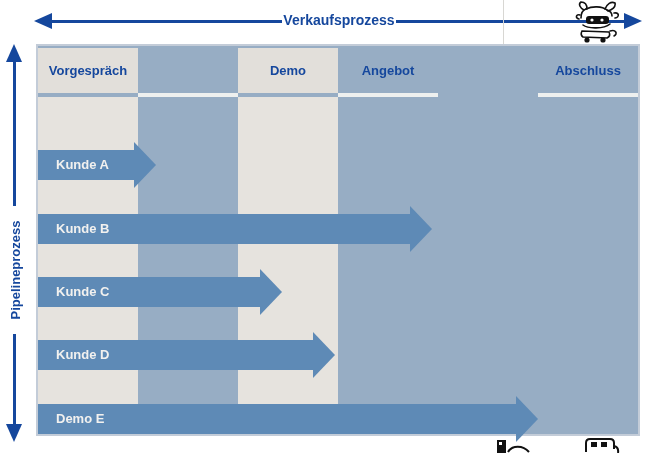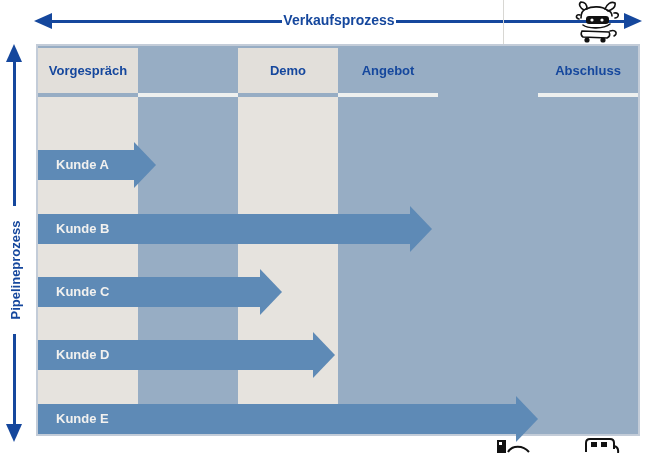--- a/index.html
+++ b/index.html
@@ -128,21 +128,21 @@
           <div class="bar-label">Kunde C</div>
         </div>
         <div class="bar" style="top: 266px;">
           <div class="shaft" style="width: 275px;"></div>
           <div class="head" style="left: 275px;"></div>
           <div class="bar-label">Kunde D</div>
         </div>
         <div class="bar" style="top: 330px;">
           <div class="shaft" style="width: 478px;"></div>
           <div class="head" style="left: 478px;"></div>
-          <div class="bar-label">Kunde E</div>
+          <div class="bar-label">Demo E</div>
         </div>
       </div>
   </div>
 
   <svg id="mascot" width="48" height="42" viewBox="0 0 48 42">
     <g stroke="#111" fill="none" stroke-width="1.6" stroke-linecap="round">
       <path d="M10 9 C6 7 4 3 7 1 C11 1 13 4 13 8"></path>
       <path d="M31 8 C33 3 37 0 41 2 C42 6 38 9 34 10"></path>
       <path d="M6 14 C2 13 1 17 5 18"></path>
       <path d="M40 12 C45 11 46 16 41 17"></path>

